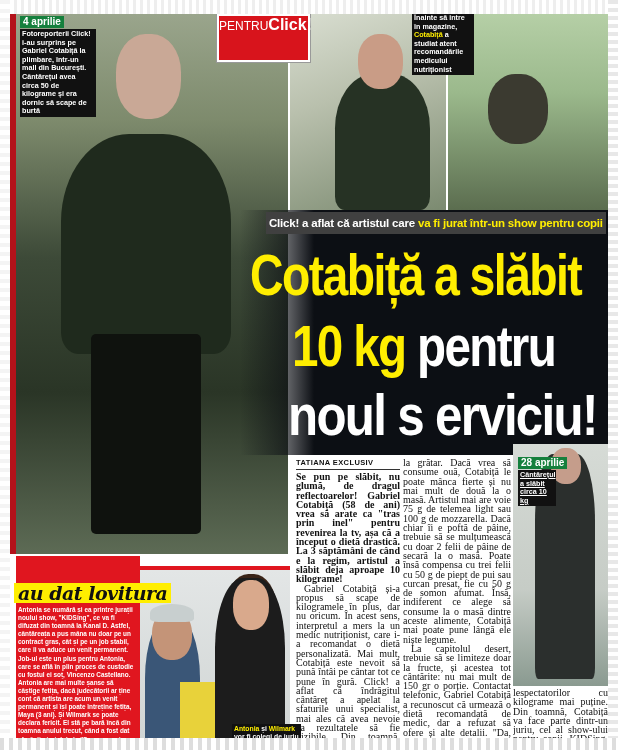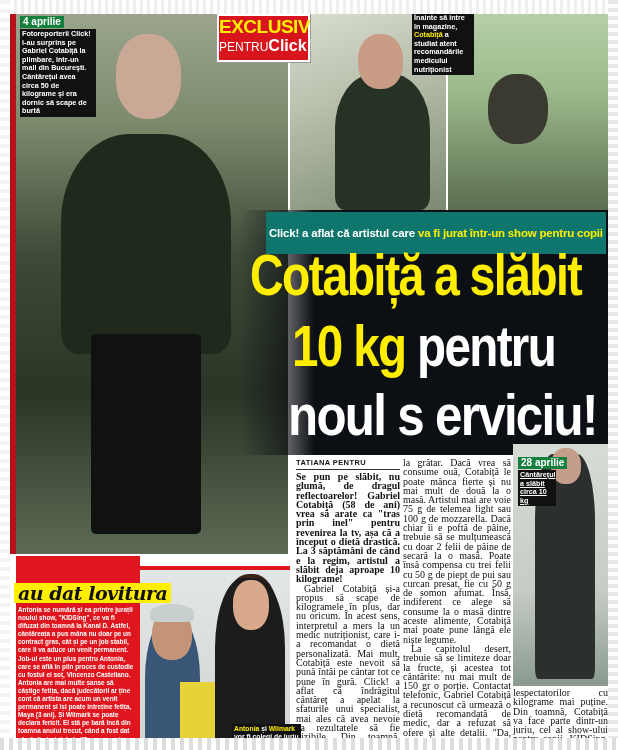--- a/index.html
+++ b/index.html
@@ -29,21 +29,21 @@
   .caption-box{position:absolute;background:#111;color:#fff;font-weight:bold;font-size:7.2px;line-height:8.6px;padding:1px 2px;}
   .caption-box .hl{color:#ffee00;}
 
   .exclusiv{position:absolute;left:217px;top:14px;width:89px;height:44px;background:#d8141c;border:2px solid #fff;box-shadow:0 0 0 1px #999;text-align:center;z-index:3;}
   .exclusiv .l1{display:block;color:#ffee00;font-weight:bold;font-size:19px;line-height:21px;letter-spacing:-0.5px;}
   .exclusiv .l2{display:block;color:#fff;font-size:12px;line-height:18px;}
   .exclusiv .l2 b{font-size:16px;}
 
   
   .dark-band{position:absolute;left:240px;top:210px;width:370px;height:245px;background:linear-gradient(90deg,rgba(0,0,0,0) 0%,#0c0f14 20%,#0c0f14 100%);}
-  .kicker{position:absolute;background:#0f766e;color:#fff;font-weight:bold;font-size:11.5px;line-height:14px;padding:14px 3px;white-space:nowrap;letter-spacing:-0.2px;}
+  .kicker{position:absolute;background:#404040;color:#fff;font-weight:bold;font-size:11.5px;line-height:14px;padding:4px 3px;white-space:nowrap;letter-spacing:-0.2px;}
   .kicker .y{color:#ffee00;}
   .headline{position:absolute;font-family:"Liberation Sans",sans-serif;font-weight:bold;letter-spacing:-2px;line-height:1;white-space:nowrap;transform-origin:left top;}
   .hl-yellow{color:#ffee00;}
   .hl-white{color:#fff;}
 
   
   .byline{position:absolute;left:296px;top:458px;width:104px;font-weight:bold;font-size:7.5px;letter-spacing:0.4px;border-bottom:1px solid #333;padding-bottom:2px;color:#111;}
   .col{position:absolute;font-family:"Liberation Serif",serif;font-size:10px;line-height:9.3px;color:#111;text-align:justify;overflow:hidden;}
   .col p{margin:0;text-indent:8px;}
   .col p.lead{font-weight:bold;text-indent:0;}
@@ -88,33 +88,32 @@
   <div class="photo photo-right">
     <div class="figure right-fig-head"></div>
   </div>
 
   <div class="date-tag" style="left:20px;top:16px;">4 aprilie</div>
   <div class="caption-box" style="left:20px;top:29px;width:72px;">Fotoreporterii Click! i-au surprins pe Gabriel Cotabiță la plimbare, într-un mall din București. Cântărețul avea circa 50 de kilograme și era dornic să scape de burtă</div>
 
   <div class="caption-box" style="left:412px;top:13px;width:58px;"><span>Înainte să intre în magazine, </span><span class="hl">Cotabiță</span><span> a studiat atent recomandările medicului nutriționist</span></div>
 
   <div class="exclusiv">
-    <span class="l1">EXCLUSIV</span>
     <span class="l2"><span>PENTRU</span><b>Click!</b></span>
   </div>
 
   <div class="dark-band"></div>
 
   <div class="kicker" style="left:266px;top:212px;"><span>Click! a aflat că artistul care </span><span class="y">va fi jurat într-un show pentru copii</span></div>
 
   <div class="headline hl-yellow" style="left:250px;top:246px;font-size:58px;transform:scaleX(0.80);">Cotabiță a slăbit</div>
   <div class="headline" style="left:292px;top:317px;font-size:58px;transform:scaleX(0.82);"><span class="hl-yellow">10 kg</span><span class="hl-white"> pentru</span></div>
   <div class="headline hl-white" style="left:288px;top:386px;font-size:58px;transform:scaleX(0.85);">noul s erviciu!</div>
 
-  <div class="byline">TATIANA PENTRU</div>
+  <div class="byline">TATIANA EXCLUSIV</div>
   <div class="col col1">
     <p class="lead">Se pun pe slăbit, nu glumă, de dragul reflectoarelor! Gabriel Cotabiță (58 de ani) vrea să arate ca "tras prin inel" pentru revenirea la tv, așa că a început o dietă drastică. La 3 săptămâni de când e la regim, artistul a slăbit deja aproape 10 kilograme!</p>
     <p>Gabriel Cotabiță și-a propus să scape de kilogramele în plus, dar nu oricum. În acest sens, interpretul a mers la un medic nutriționist, care i-a recomandat o dietă personalizată. Mai mult, Cotabiță este nevoit să pună întâi pe cântar tot ce pune în gură. Click! a aflat că îndrăgitul cântăreț a apelat la sfaturile unui specialist, mai ales că avea nevoie ca rezultatele să fie vizibile. Din toamnă, Cotabiță va fi în juriul unui nou show de televiziune. Astfel, nutriționistul i-a sfătuit să consume numai carne slabă și alimente light. Dieta recomandată de medic nu îi permite lui Gabriel Cotabiță să mănânce mai mult de 150 de gr de carne la o masă, de preferat pui, curcan, vită sau pește, preparat la cuptor sau</p>
   </div>
   <div class="col col2">
     <p style="text-indent:0">la grătar. Dacă vrea să consume ouă, Cotabiță le poate mânca fierte și nu mai mult de două la o masă. Artistul mai are voie 75 g de telemea light sau 100 g de mozzarella. Dacă chiar îi e poftă de pâine, trebuie să se mulțumească cu doar 2 felii de pâine de secară la o masă. Poate însă compensa cu trei felii cu 50 g de piept de pui sau curcan presat, fie cu 50 g de somon afumat. Însă, indiferent ce alege să consume la o masă dintre aceste alimente, Cotabiță mai poate pune lângă ele niște legume.</p>
     <p>La capitolul desert, trebuie să se limiteze doar la fructe, și acestea tot cântărite: nu mai mult de 150 gr o porție. Contactat telefonic, Gabriel Cotabiță a recunoscut că urmează o dietă recomandată de medic, dar a refuzat să ofere și alte detalii. "Da, țin o dietă recomandată de medic. Mă aflu sub supravegherea unui institut de nutriție", a precizat Cotabiță. Interpretul este deja mult mai supla, deși au trecut doar trei săptămâni de când ține acest regim. Astfel, este mândru că poate apărea la tv în fața te-</p>
   </div>
 
   <div class="photo photo-side">

